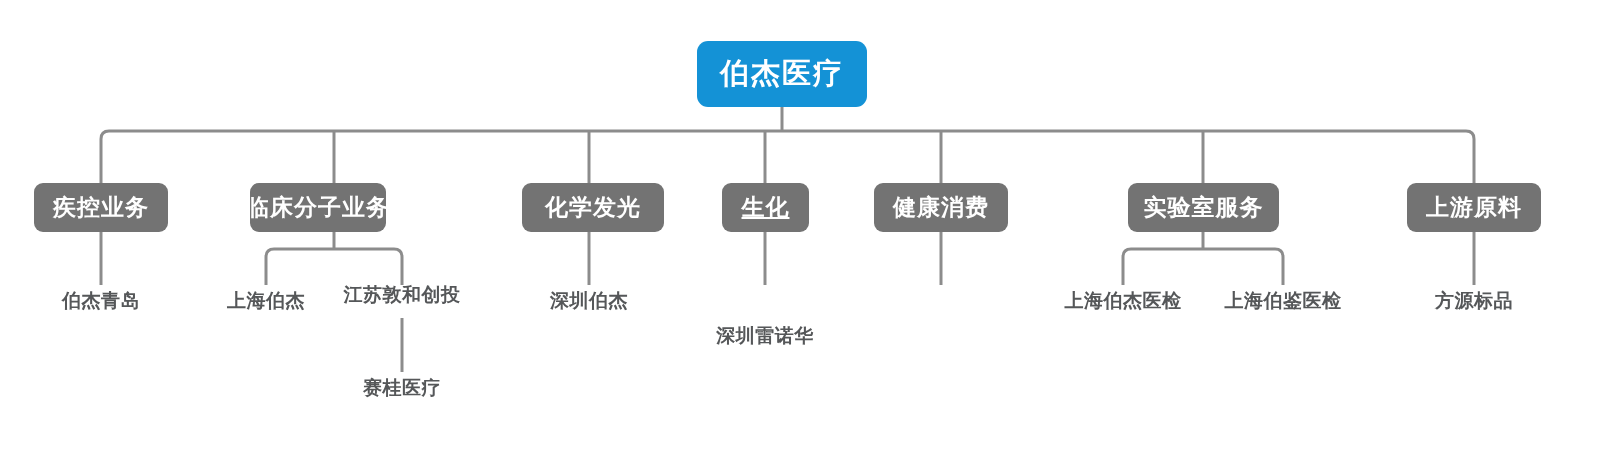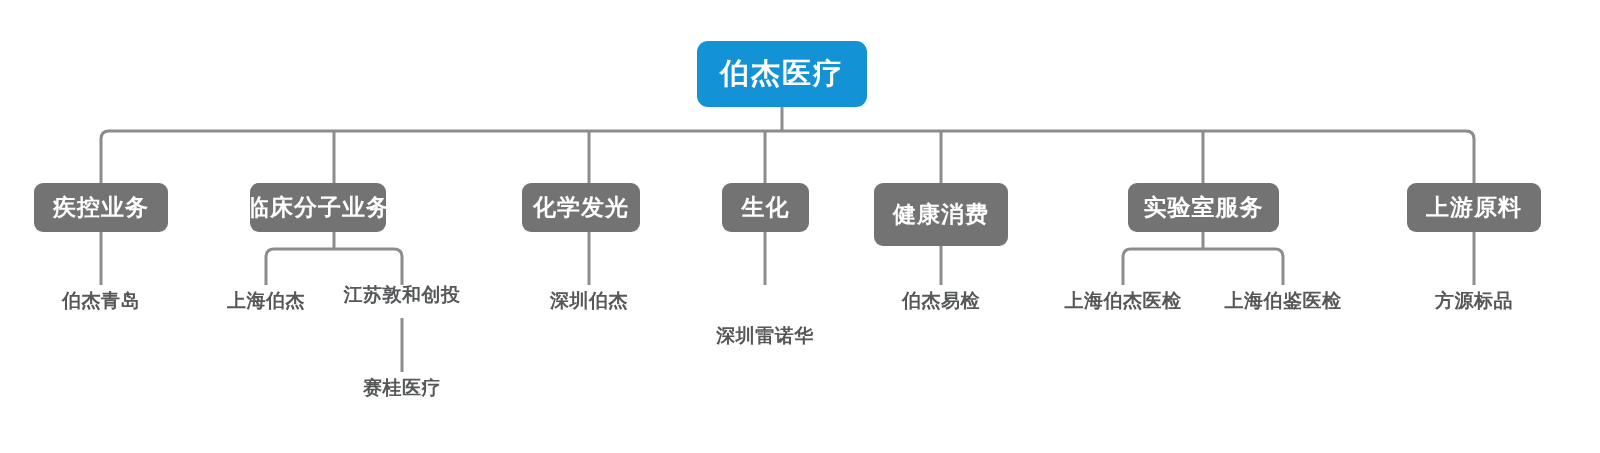--- a/index.html
+++ b/index.html
@@ -103,41 +103,40 @@
       <path d="M 1474 232 L 1474 285"></path>
     </g>
   </svg>
 
   <div class="node root" style="left:697px; top:41px; width:170px; height:66px;">伯杰医疗</div>
 
   <div class="node branch" style="left:34px; top:183px; width:134px; height:49px;">疾控业务</div>
 
   <div class="node branch" style="left:250px; top:183px; width:136px; height:49px;">临床分子业务</div>
 
-  <div class="node branch" style="left:522px; top:183px; width:118px; height:49px;">化学发光</div>
+  <div class="node branch" style="left:522px; top:183px; width:142px; height:49px;">化学发光</div>
 
-  <div class="node branch" style="left:722px; top:183px; width:87px; height:49px;">生化</div>
+  <div class="node branch" style="left:722px; top:183px; width:87px; height:49px;text-decoration:underline;">生化</div>
 
-  <div class="node branch" style="left:874px; top:183px; width:134px; height:63px;">健康消费</div>
+  <div class="node branch" style="left:874px; top:183px; width:134px; height:49px;">健康消费</div>
 
   <div class="node branch" style="left:1407px; top:183px; width:134px; height:49px;">上游原料</div>
 
   <div class="node branch" style="left:1128px; top:183px; width:151px; height:49px;">实验室服务</div>
 
   <div class="leaf" style="left:21px; top:291px; width:160px;">伯杰青岛</div>
 
   <div class="leaf" style="left:186px; top:291px; width:160px;">上海伯杰</div>
 
   <div class="leaf" style="left:322px; top:285px; width:160px;">江苏敦和创投</div>
 
   <div class="leaf" style="left:509px; top:291px; width:160px;">深圳伯杰</div>
 
   <div class="leaf" style="left:685px; top:291px; width:160px;margin-top:35px;">深圳雷诺华</div>
 
-  <div class="leaf" style="left:861px; top:291px; width:160px;">伯杰易检</div>
 
   <div class="leaf" style="left:1043px; top:291px; width:160px;">上海伯杰医检</div>
 
   <div class="leaf" style="left:1203px; top:291px; width:160px;">上海伯鉴医检</div>
 
   <div class="leaf" style="left:1394px; top:291px; width:160px;">方源标品</div>
 
   <div class="leaf" style="left:322px; top:378px; width:160px;">赛桂医疗</div>
 
 </div>

